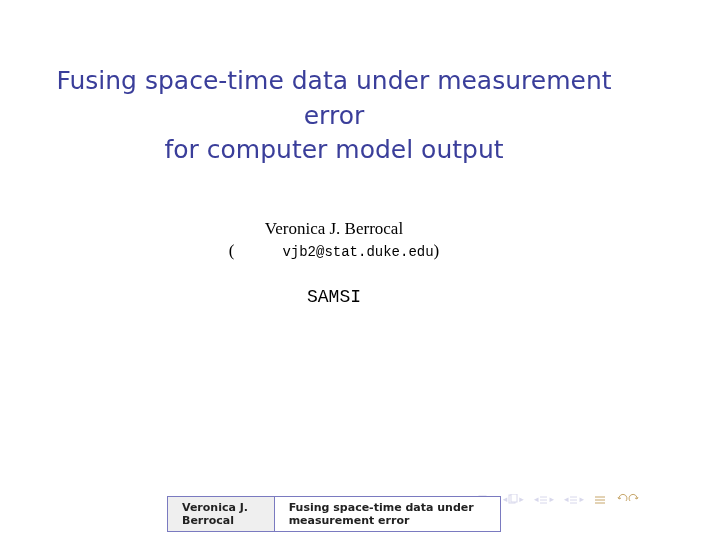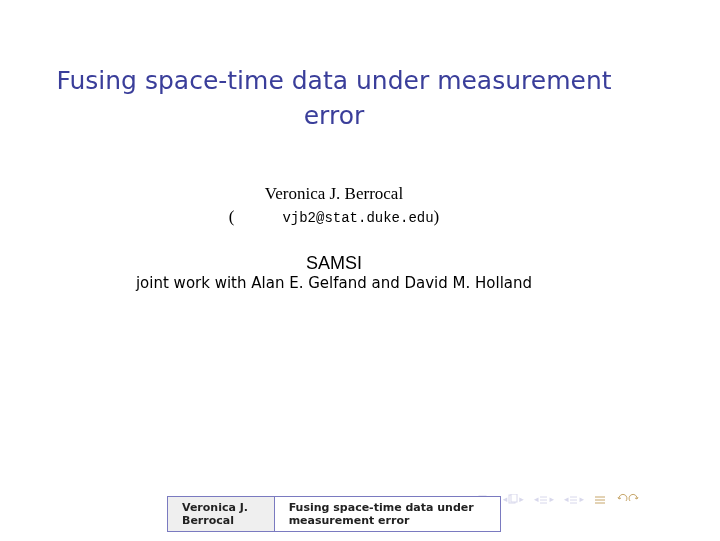--- a/index.html
+++ b/index.html
@@ -41,21 +41,22 @@
     font-size: 17px;
   }
   .email {
     font-family: "Courier New", monospace;
     font-size: 14px;
     margin-left: 48px;
   }
   .affil {
     text-align: center;
     font-size: 18px;
-    font-family: Liberation Sans, sans-serif;
+    font-family: Liberation Mono, monospace;
+    margin-bottom: 80px;
   }
   .joint {
     text-align: center;
     font-size: 15px;
     font-family: "Trebuchet MS", "Lucida Sans", "DejaVu Sans", sans-serif;
   }
   .navbar {
     position: absolute;
     right: 28px;
     bottom: 36px;
@@ -103,30 +104,30 @@
   }
   svg { display: block; }
 </style>
 </head>
 <body>
 
 <div class="slide">
 
   <div class="title">
     <span>Fusing space-time data under measurement error</span><br>
+    <span>for computer model output</span>
   </div>
 
   <div class="author-block">
     <div class="author-name">Veronica J. Berrocal</div>
     <div class="email-line">(<span class="email">vjb2@stat.duke.edu</span>)</div>
   </div>
 
   <div class="affil">SAMSI</div>
 
-  <div class="joint">joint work with Alan E. Gelfand and David M. Holland</div>
 
   <div class="navbar">
     <span class="nav-group">
       <span class="nav-tri">◂</span>
       <span class="nav-icon">
         <svg width="9" height="9">
             <rect x="1" y="1" width="7" height="7" fill="none" stroke="#d8d8ec" stroke-width="1"></rect>
           </svg>
       </span>
       <span class="nav-tri">▸</span>

